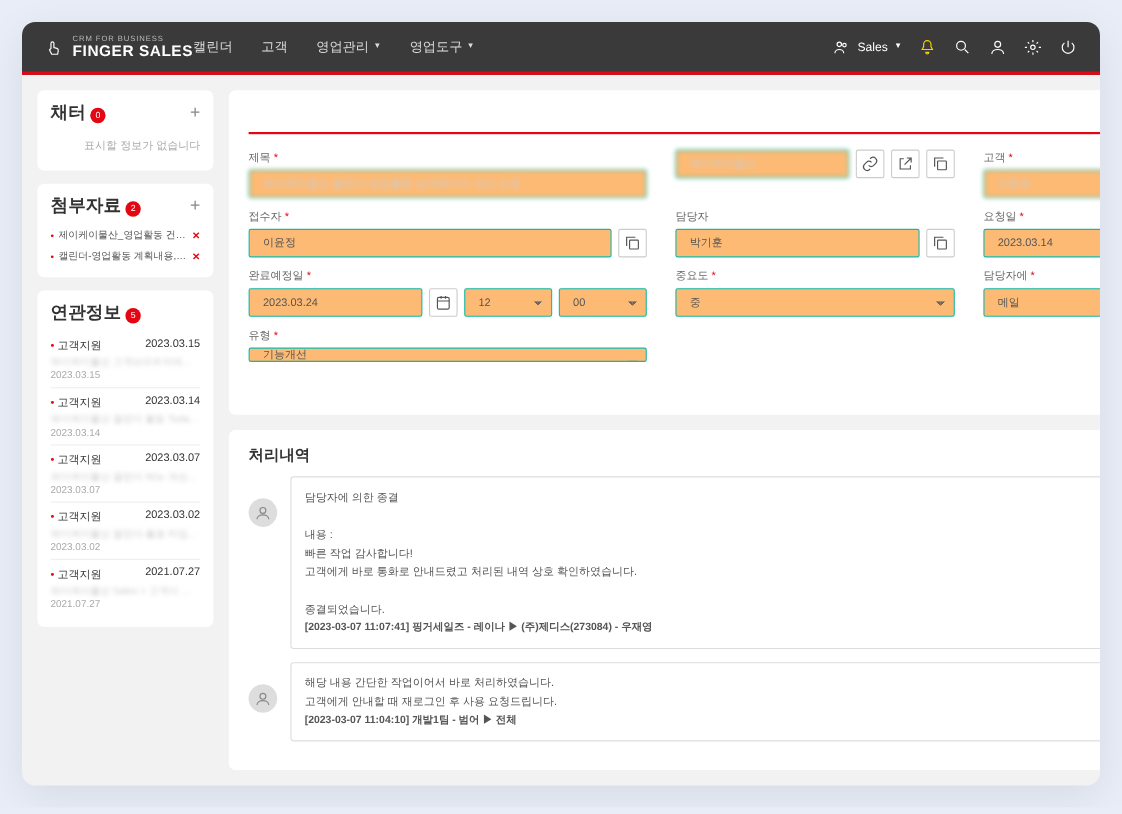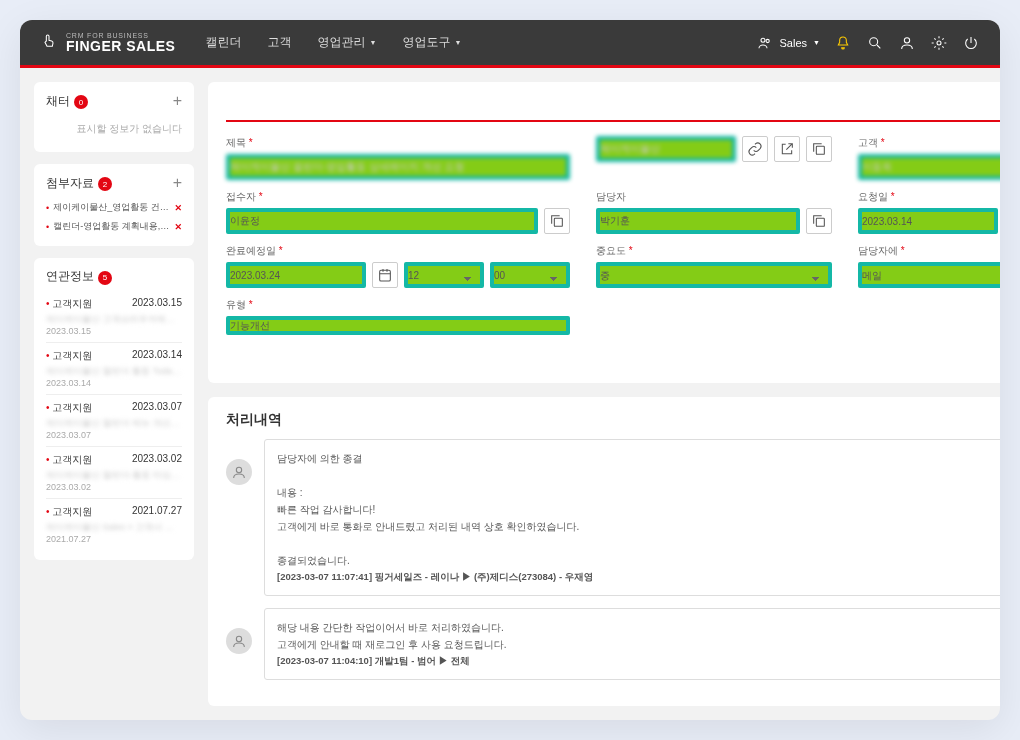--- a/index.html
+++ b/index.html
@@ -1,35 +1,35 @@
 <!DOCTYPE html>
 <html><head>
 <meta charset="utf-8">
 <style>
 *{box-sizing:border-box;margin:0;padding:0;font-family:-apple-system,"Malgun Gothic",sans-serif}
 body{background:#e8edf7;padding:20px;font-size:11px;color:#333}
 .window{width:980px;margin:0 auto;background:#f2f2f2;border-radius:12px;overflow:hidden;box-shadow:0 10px 40px rgba(0,0,0,.08)}
 .topbar{background:#3a3a3a;color:#fff;display:flex;align-items:center;padding:0 20px;height:48px;border-bottom:3px solid #e30613}
-.logo{display:flex;align-items:flex-start;gap:8px;margin-right:30px}
+.logo{display:flex;align-items:flex-end;gap:8px;}
 .logo-txt{display:flex;flex-direction:column;line-height:1}
 .logo-sub{font-size:7px;letter-spacing:.8px;color:#bbb}
 .logo-main{font-size:14px;font-weight:800;letter-spacing:.5px}
 .nav{display:flex;gap:26px}
 .nav-item{color:#ddd;font-size:12px;cursor:pointer;display:flex;align-items:center;gap:4px}
 .tri{font-size:7px}
 .spacer{flex:1}
 .right-icons{display:flex;gap:14px}
 .pill{display:flex;align-items:center;gap:6px;cursor:pointer}
 .ico{width:18px;height:18px;display:inline-flex;align-items:center;justify-content:center;color:#fff;cursor:pointer}
 .bell{color:#ffcc00}
 .main{display:flex;gap:14px;padding:14px}
 .sidebar{width:160px;display:flex;flex-direction:column;gap:12px}
 .card{background:#fff;border-radius:6px;padding:10px 12px}
 .sec-hd{display:flex;align-items:center;justify-content:space-between;margin-bottom:6px}
-.sec-title{font-size:12px;font-weight:400}
+.sec-title{font-size:16px;font-weight:700}
 .badge{display:inline-flex;align-items:center;justify-content:center;min-width:14px;height:14px;border-radius:7px;background:#e30613;color:#fff;font-size:8px;margin-left:4px;padding:0 4px}
 .plus{font-size:16px;color:#888;cursor:pointer}
 .empty{font-size:10px;color:#aaa;text-align:right;padding:6px 0}
 .att-item{font-size:9px;color:#555;display:flex;align-items:center;justify-content:space-between;padding:3px 0;cursor:pointer}
 .att-item::before{content:"•";color:#e30613;margin-right:4px}
 .x-red{color:#e30613;font-weight:700}
 .rel-item{padding:6px 0;border-top:1px solid #eee;cursor:pointer}
 .rel-item:first-child{border-top:none}
 .rel-row{display:flex;justify-content:space-between;font-size:10px}
 .rel-row span:first-child::before{content:"• ";color:#e30613}
@@ -38,21 +38,21 @@
 .content{flex:1;display:flex;flex-direction:column;gap:14px}
 .panel{background:#fff;border-radius:6px;padding:14px 18px}
 .action-row{display:flex;justify-content:flex-end;gap:10px;margin-bottom:4px}
 .aicon{width:20px;height:20px;border:1px solid #bbb;border-radius:3px;display:inline-flex;align-items:center;justify-content:center;cursor:pointer;color:#555}
 .redline{height:2px;background:#e30613;margin-bottom:14px}
 .form-grid{display:grid;grid-template-columns:1fr 1fr 1fr;gap:10px 26px}
 .fg{display:flex;flex-direction:column;gap:4px}
 .lbl{font-size:10px;color:#666}
 .req::after{content:" *";color:#e30613}
 .inp-row{display:flex;gap:6px;align-items:stretch}
-.inp,.sel{height:26px;border:4px solid #14b8a6;border-radius:2px;padding:0 0;font-size:10px;background:#84cc16;color:#555;flex:1}
+.inp,.sel{height:26px;border:1px solid #14b8a6;border-radius:2px;padding:0 12px;font-size:10px;background:#fdba74;color:#555;flex:1}
 .sel{appearance:none;background-image:linear-gradient(45deg,transparent 50%,#666 50%),linear-gradient(135deg,#666 50%,transparent 50%);background-position:calc(100% - 12px) 11px,calc(100% - 8px) 11px;background-size:4px 4px;background-repeat:no-repeat;padding-right:22px}
 .mini-btn{width:26px;height:26px;border:1px solid #ccc;border-radius:2px;display:inline-flex;align-items:center;justify-content:center;cursor:pointer;color:#555;background:#fff;font-size:11px}
 .sp-2{flex:0 0 80px}
 .action-row.bottom{margin:14px 0 0}
 .hist-hd{font-size:14px;font-weight:700;margin-bottom:10px}
 .hist-item{display:flex;gap:12px;margin-bottom:12px}
 .avatar{width:26px;height:26px;border-radius:50%;background:#ddd;display:flex;align-items:center;justify-content:center;color:#888;flex:0 0 26px;margin-top:20px}
 .hist-body{flex:1;border:1px solid #ddd;border-radius:3px;padding:10px 12px;position:relative;font-size:10px;color:#555;line-height:1.7}
 .hist-x{position:absolute;top:6px;right:10px;color:#e30613;font-weight:700;cursor:pointer}
 .hist-meta{font-weight:700;margin-top:0;font-size:9.5px}

